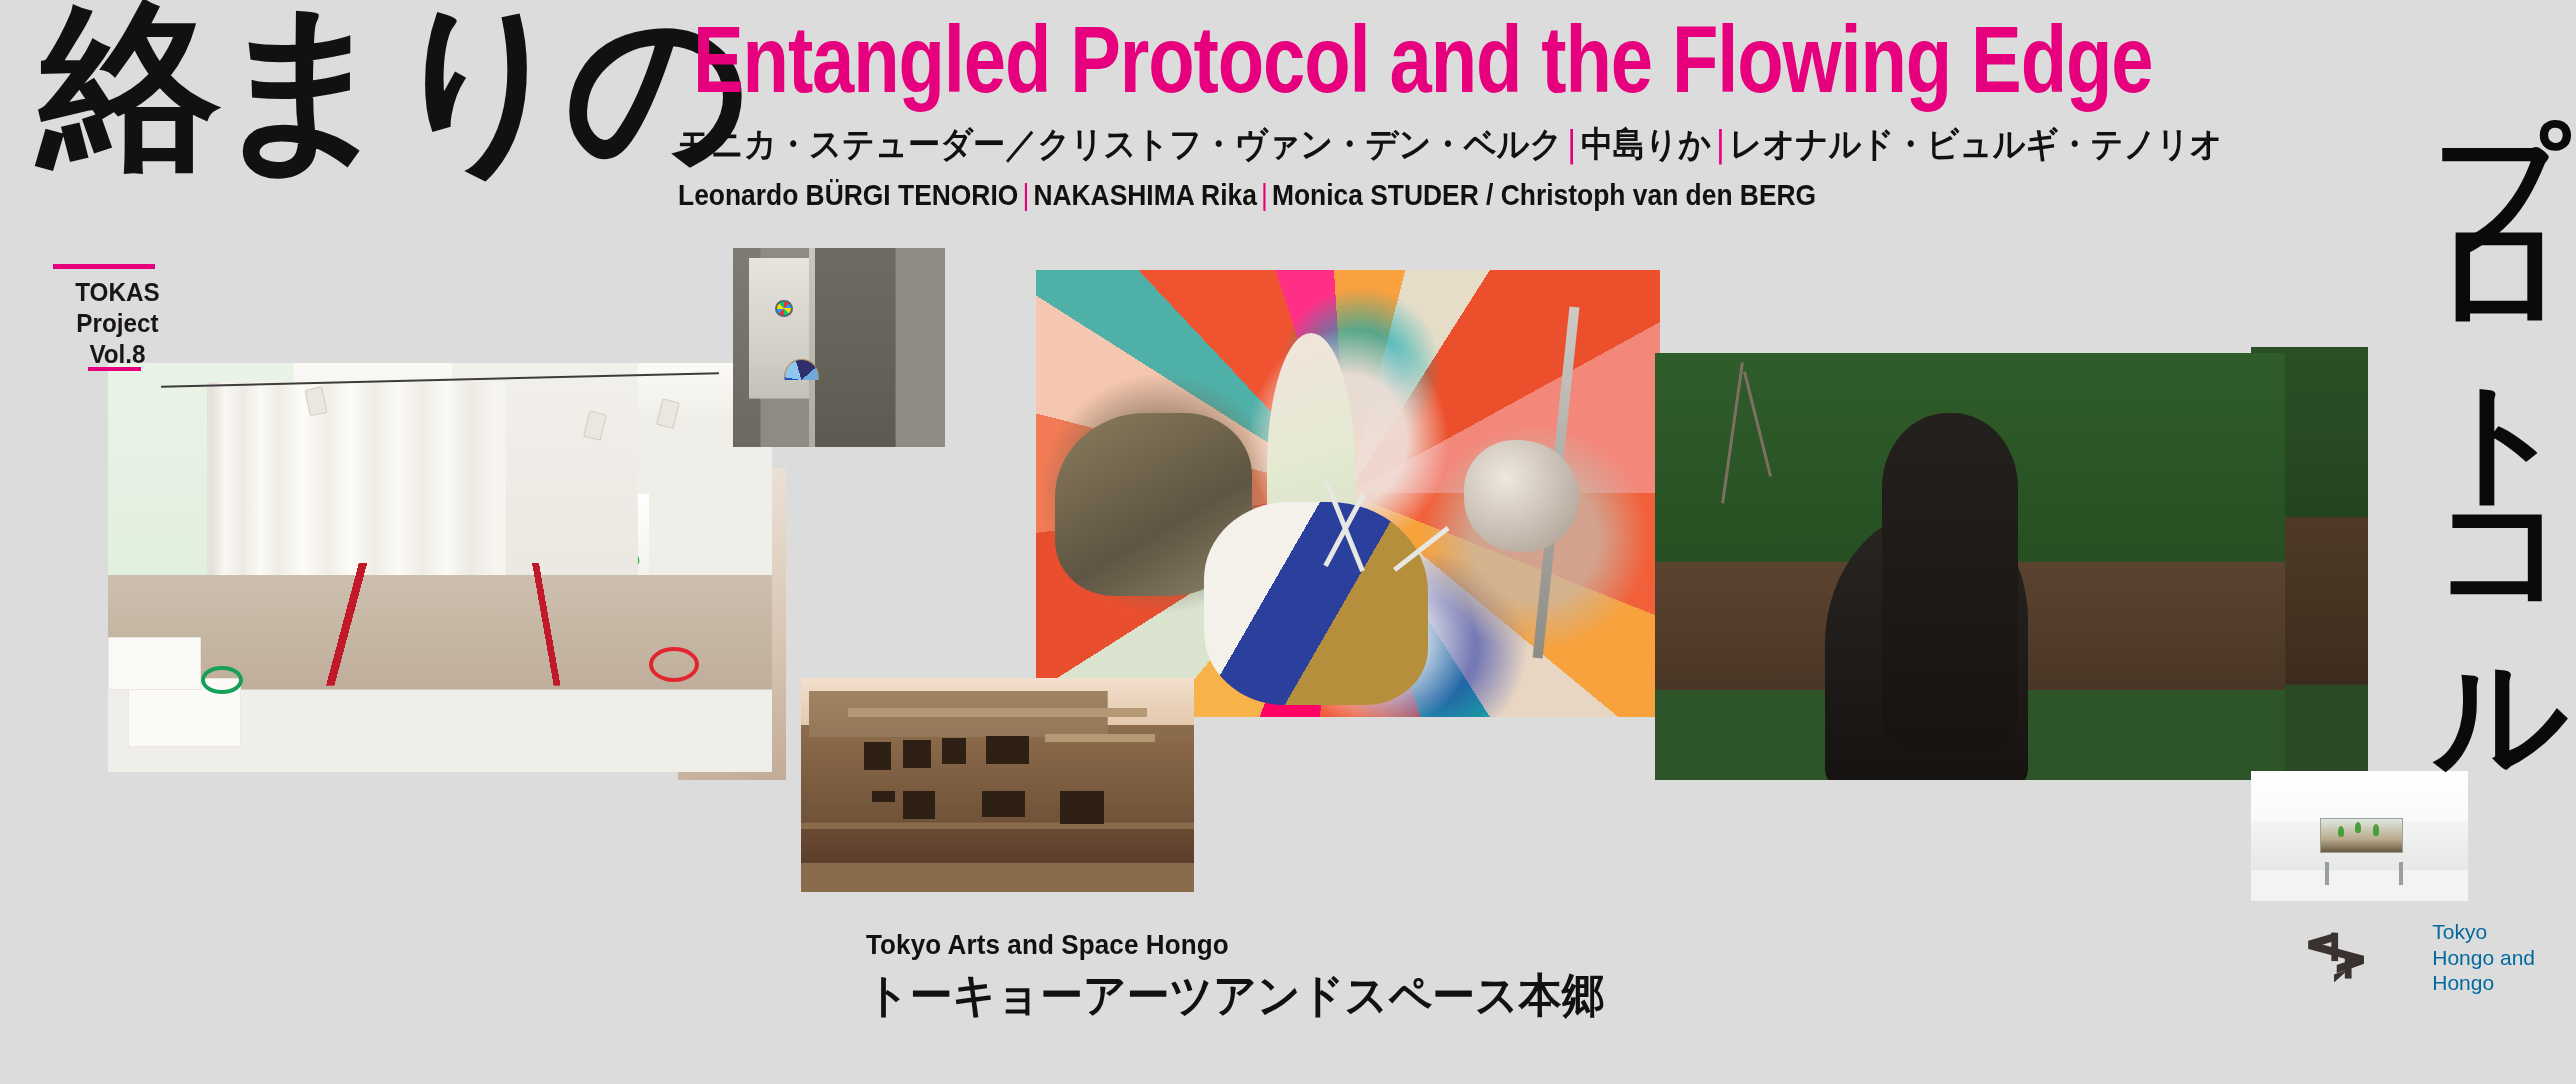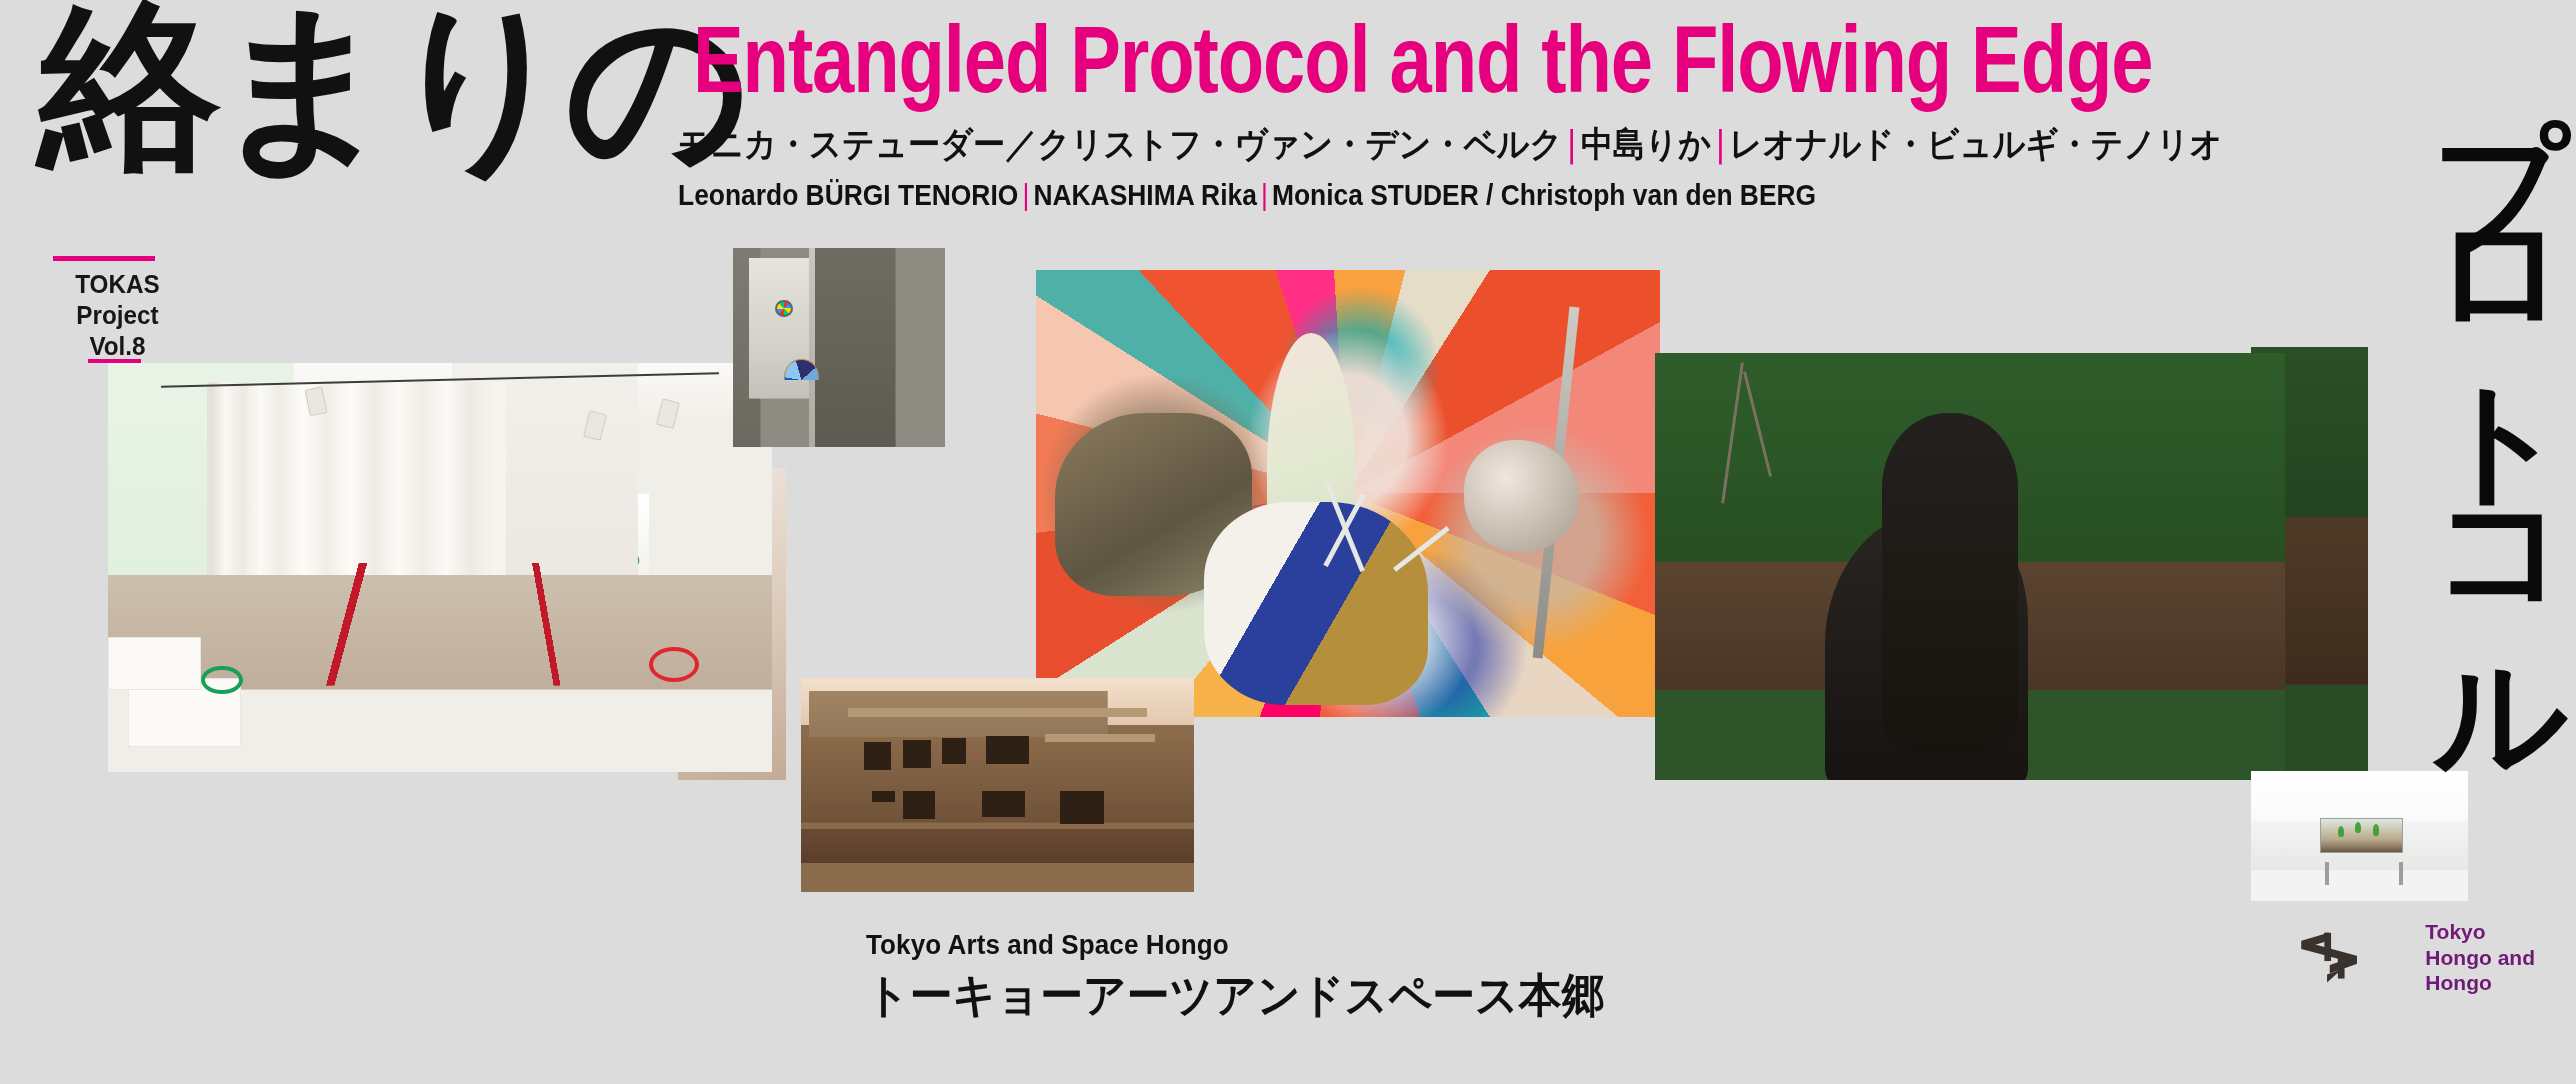--- a/index.html
+++ b/index.html
@@ -77,21 +77,21 @@
     writing-mode:vertical-rl;
     text-orientation:upright;
     letter-spacing:-8.1px;
     font-family:"DejaVu Sans","Liberation Sans",sans-serif;
     z-index:7;
   }
 
   
   .badge {
     position:absolute;
-    left:53px; top:256px;
+    left:53px; top:264px;
     width:129px;
     z-index:6;
   }
   .badge .rule {
     width:102px; height:4.7px; background:#e6007e;
     margin-bottom:8.1px;
   }
   .badge .rule2 {
     position:absolute; left:35px; top:103px;
     width:53px; height:4.1px; background:#e6007e;
@@ -250,21 +250,21 @@
     white-space:nowrap; line-height:1.08;
     font-family:"DejaVu Sans","Liberation Sans",sans-serif;
     transform:scaleX(0.93); transform-origin:left top;
   }
   .foot-jp .bar { color:#e6007e; font-weight:400; padding:0 1.4px; }
   .foot-jp .dash { letter-spacing:-2.7px; }
 
   
   .logo { position:absolute; right:41px; top:919px; display:flex; align-items:center; gap:17.6px; z-index:8; }
   .logo-mark { width:108px; height:62px; }
-  .logo-text { font-size:21px; line-height:1.22; font-weight:700; color:#701a75; white-space:nowrap; }
+  .logo-text { font-size:21px; line-height:1.22; font-weight:400; color:#0369a1; white-space:nowrap; }
 </style>
 </head>
 <body>
 
 <div id="poster">
 
   <div class="jp-title">絡まりの</div>
   <div class="en-title">Entangled Protocol and the Flowing Edge</div>
 
   <div class="names-jp">

